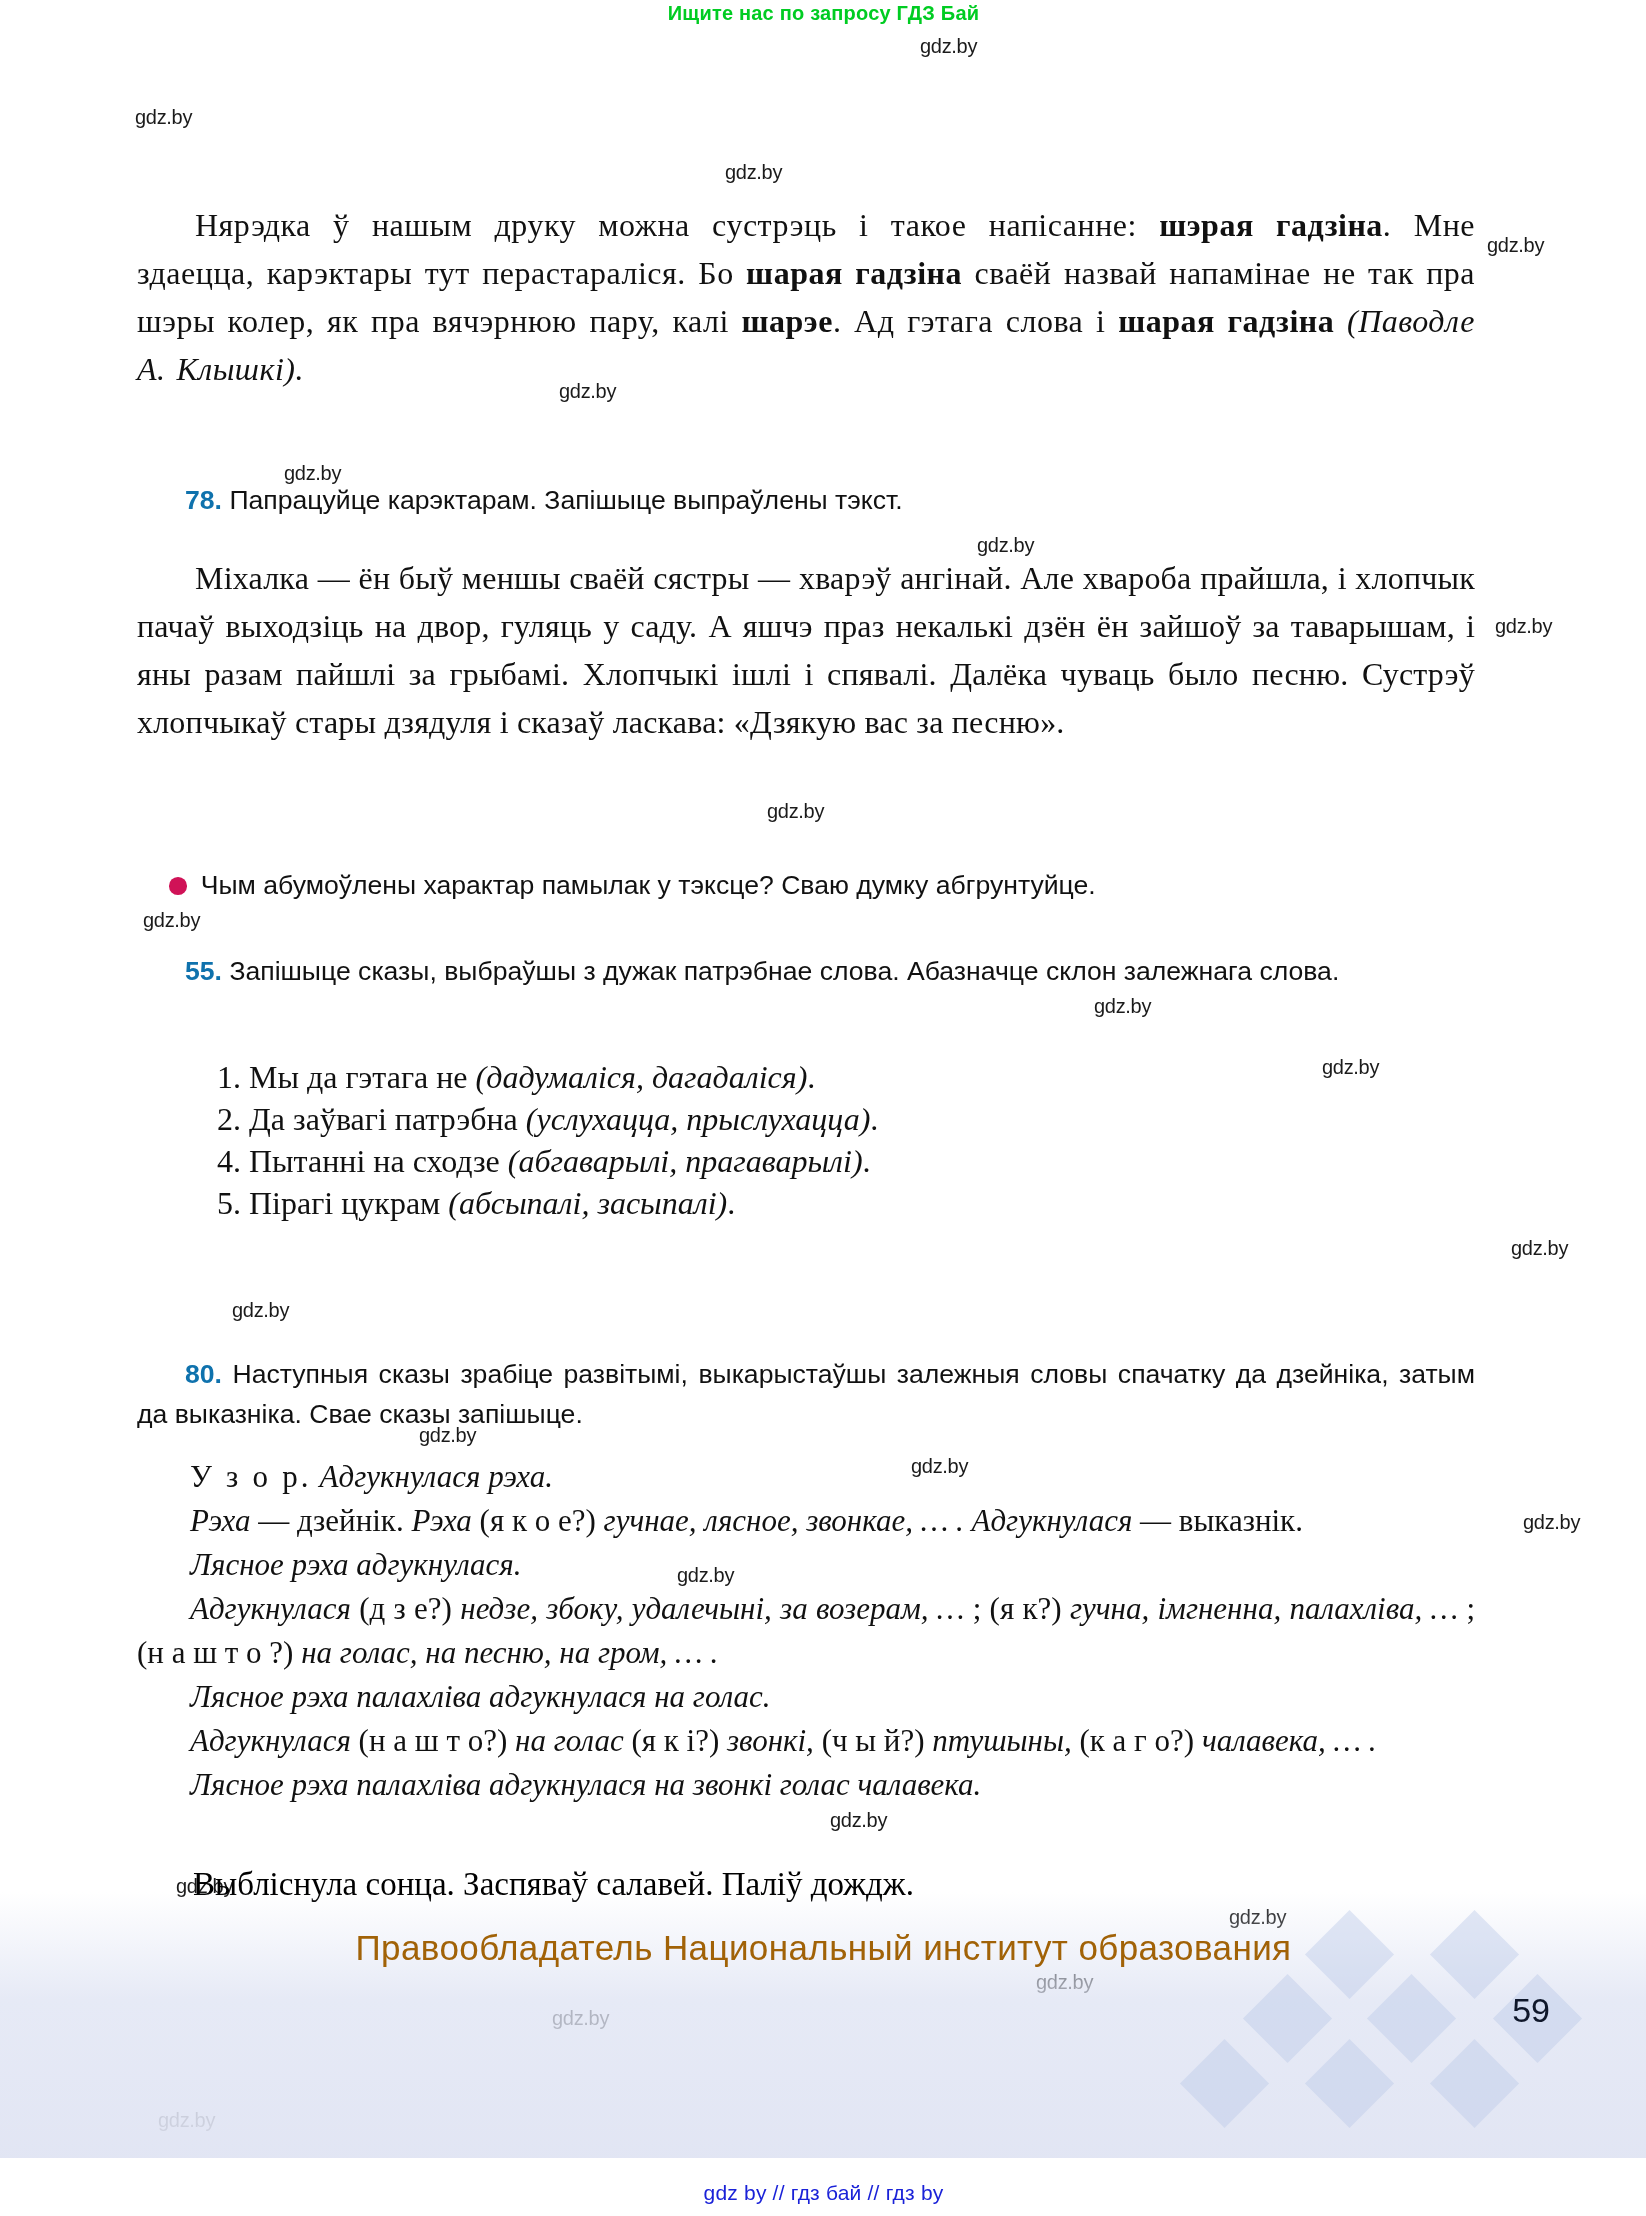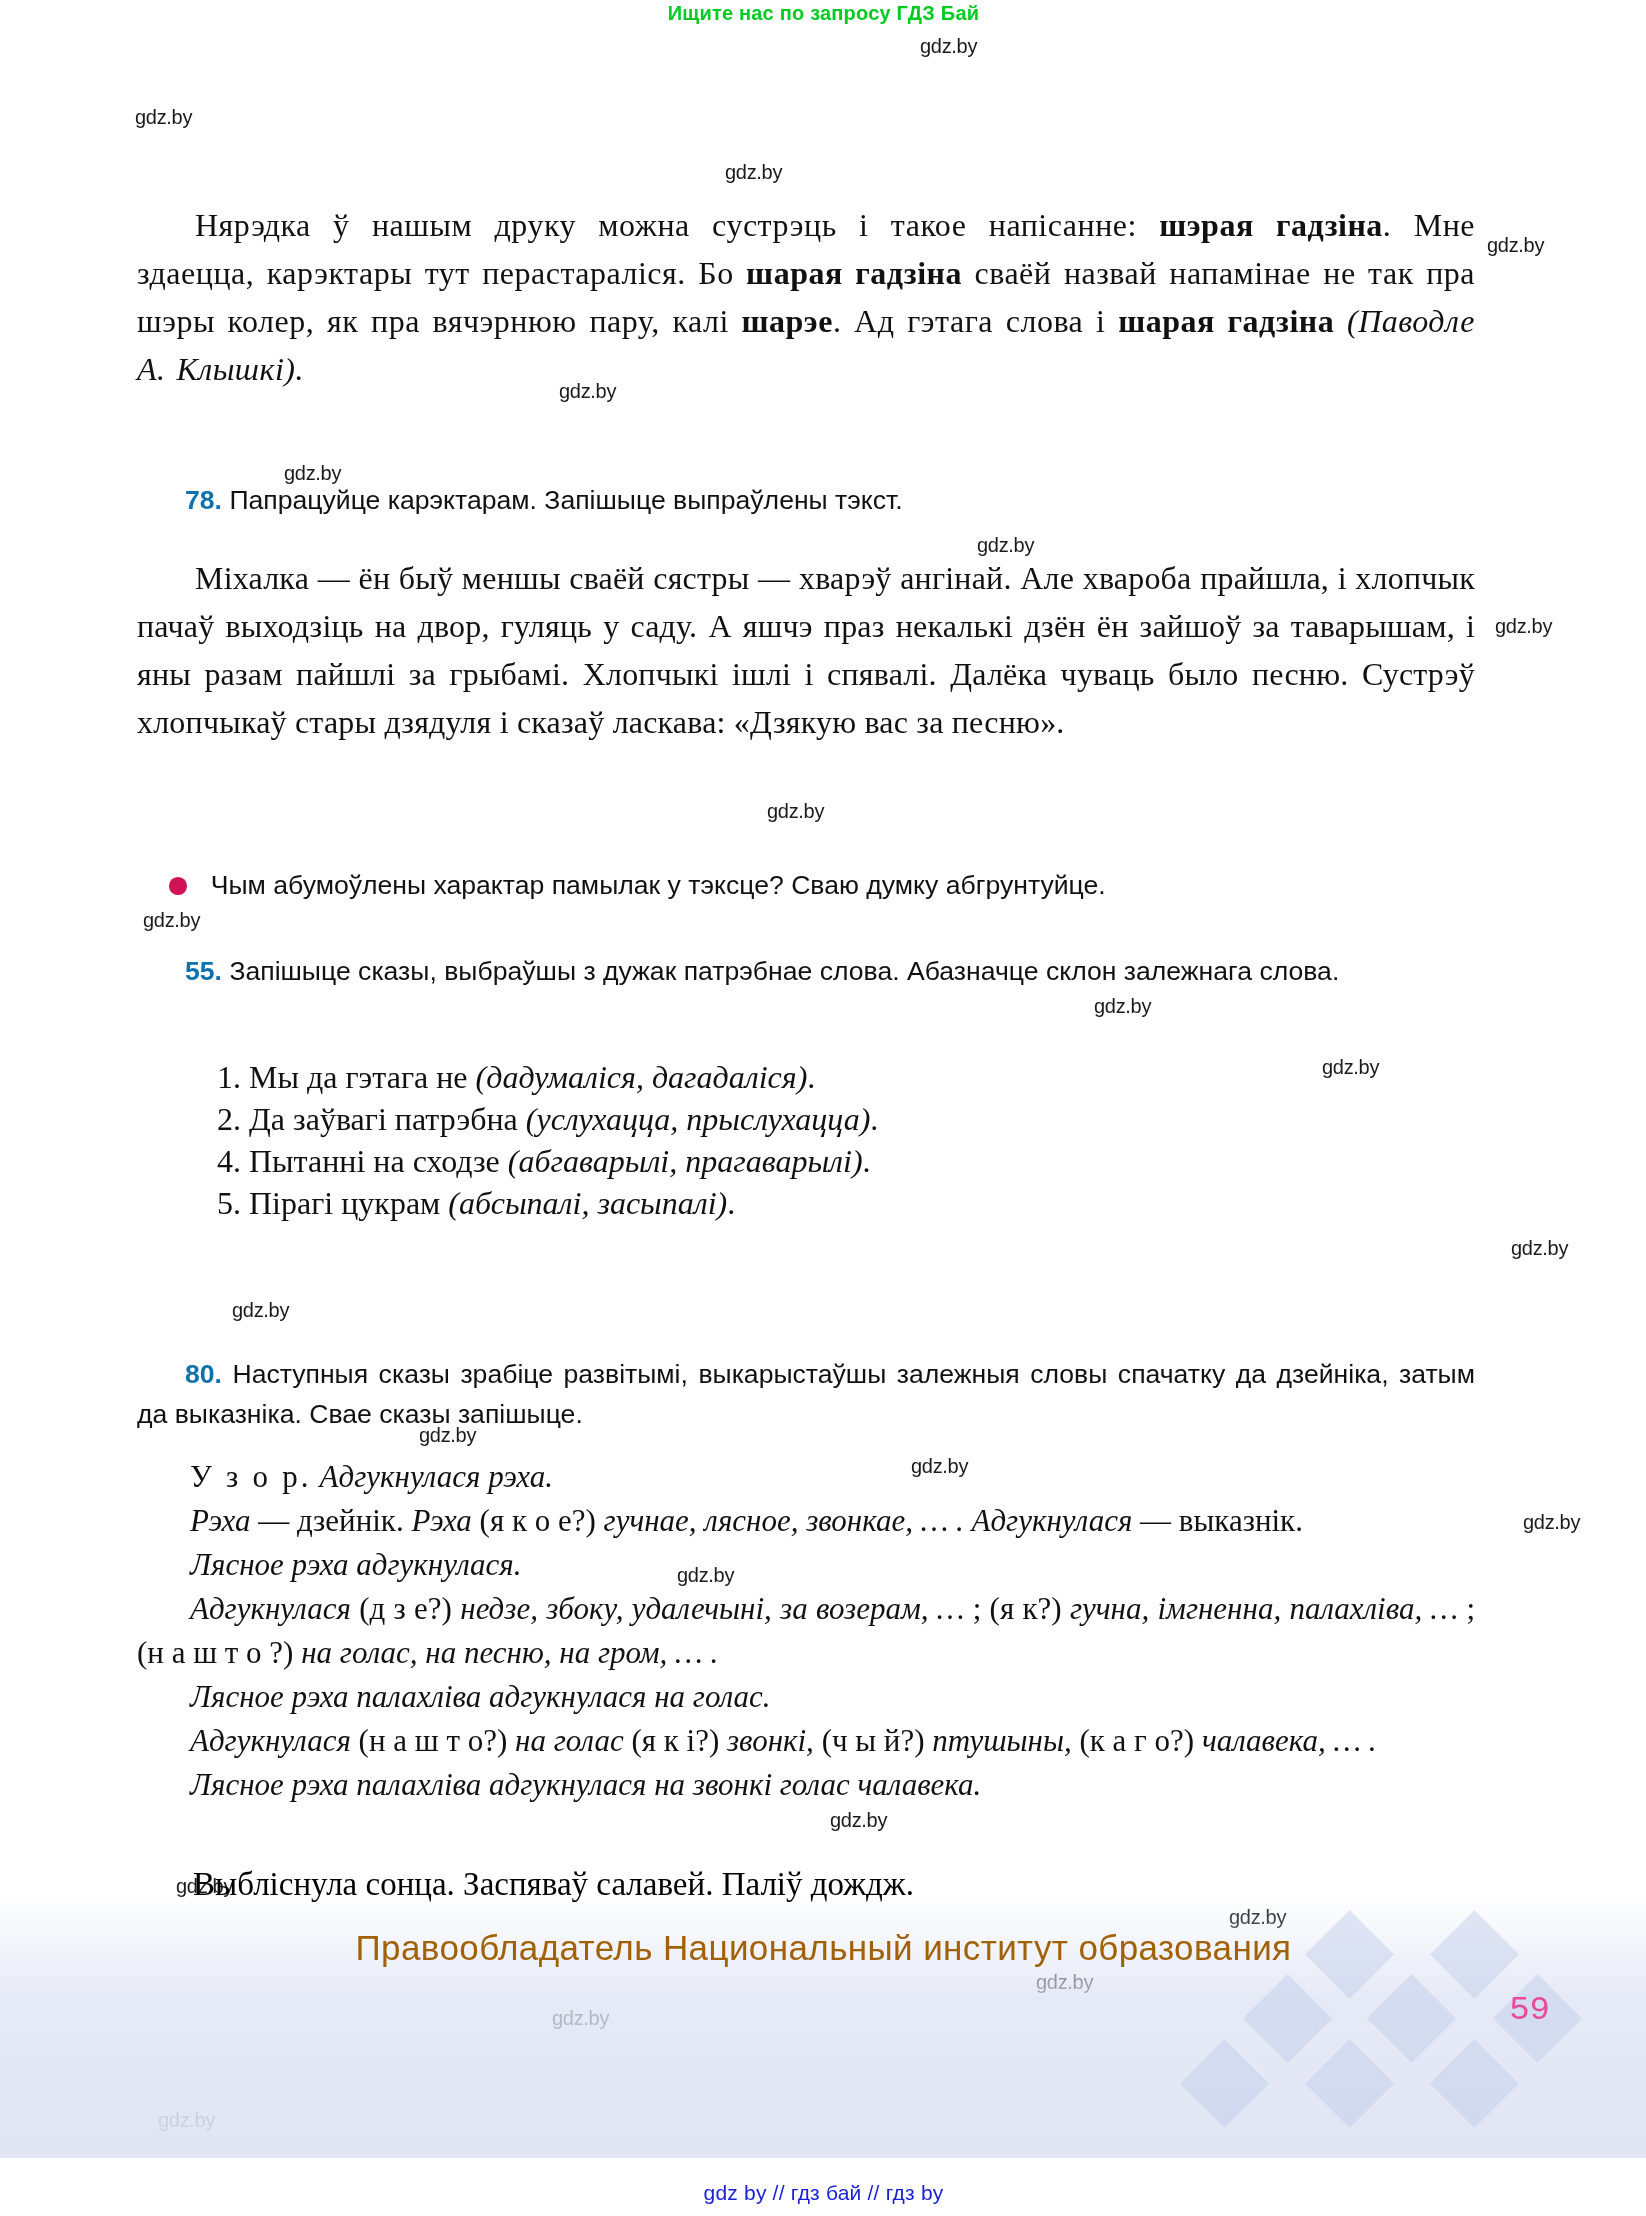--- a/index.html
+++ b/index.html
@@ -89,21 +89,21 @@
 
   .para-78 { position: absolute; left: 0; top: 554px; width: 1338px; text-indent: 58px; letter-spacing: 0.2px; }
 
   .bullet-row {
     position: absolute;
     left: 32px;
     top: 866px;
     width: 1306px;
     display: flex;
     align-items: flex-start;
-    gap: 24px;
+    gap: 14px;
   }
   .bullet-dot {
     width: 17.7px;
     height: 17.7px;
     border-radius: 50%;
     background: #d01257;
     margin-top: 11.3px;
     flex: 0 0 auto;
   }
   .bullet-text {
@@ -181,23 +181,23 @@
     font-family: "Liberation Sans", sans-serif;
     font-size: 35px;
     color: #a16207;
     letter-spacing: 0.4px;
   }
 
   .page-number {
     position: absolute;
     right: 97px;
     top: 1991px;
-    font-family: Liberation Mono, monospace;
+    font-family: Liberation Sans, sans-serif;
     font-size: 34px;
-    color: #ec4899;
+    color: #0f172a;
   }
 
   .footer-links {
     position: absolute;
     left: 0;
     bottom: 11.3px;
     width: 100%;
     text-align: center;
     font-family: "Liberation Sans", sans-serif;
     font-size: 21px;

